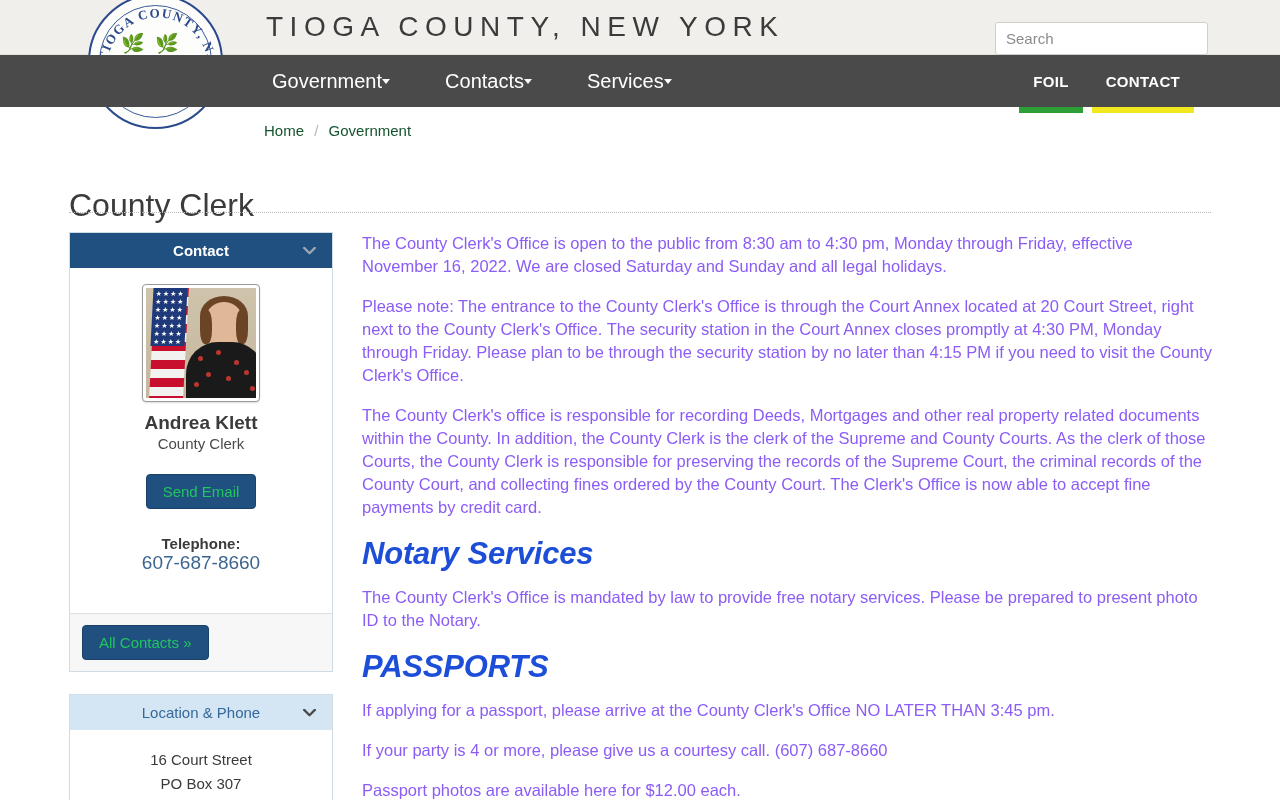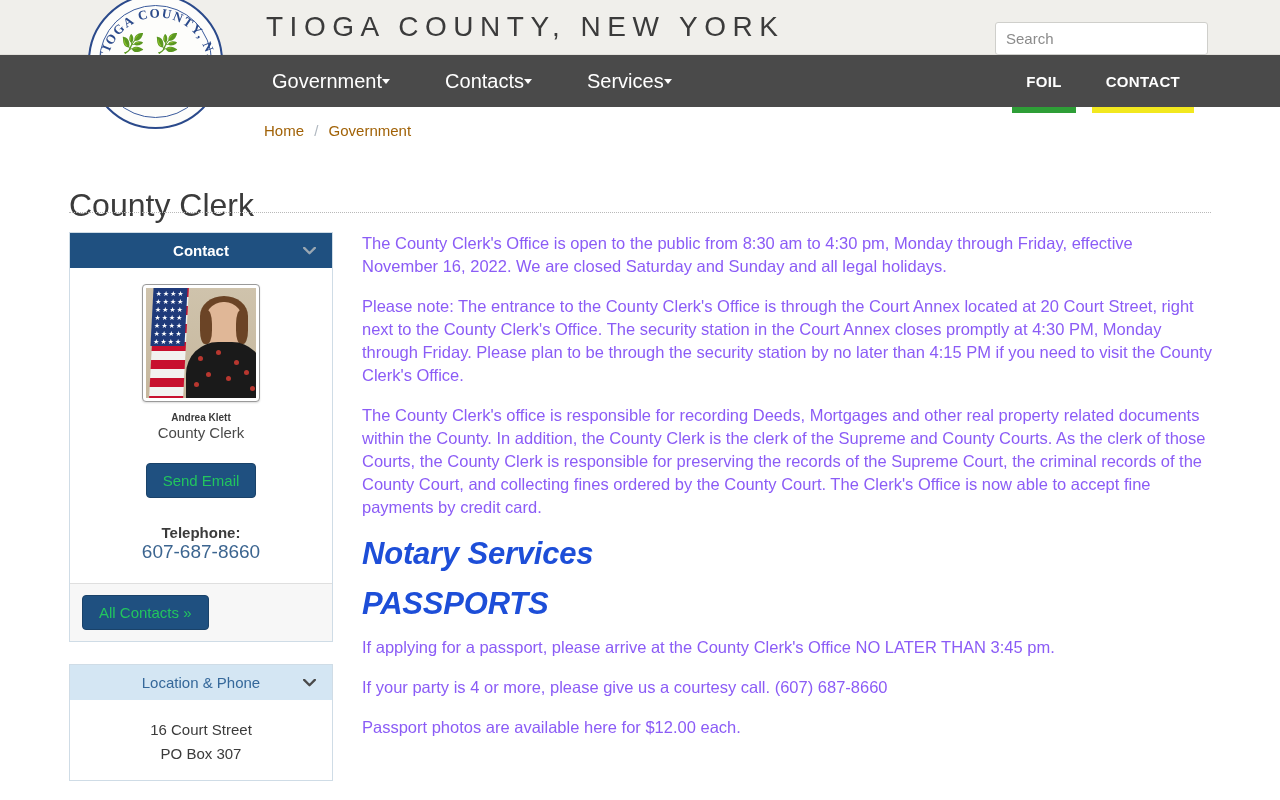--- a/index.html
+++ b/index.html
@@ -109,21 +109,21 @@
     border-left: 4.5px solid transparent;
     border-right: 4.5px solid transparent;
     border-top: 5px solid #ffffff;
   }
   .nav-right {
     position: absolute;
     right: 86px; top: 0;
     height: 52px;
     display: flex;
     align-items: center;
-    gap: 16px;
+    gap: 9px;
   }
   .nav-util {
     position: relative;
     height: 52px;
     display: flex; align-items: center; justify-content: center;
     color: #fff;
     font-size: 15px;
     font-weight: bold;
     letter-spacing: 0.3px;
     text-decoration: none;
@@ -137,21 +137,21 @@
     height: 6px;
   }
 
   
   .breadcrumb {
     position: absolute;
     left: 264px; top: 122px;
     font-size: 15px;
     color: #5a6b7d;
   }
-  .breadcrumb a { color: #a16207; text-decoration: none; cursor: pointer; }
+  .breadcrumb a { color: #14532d; text-decoration: none; cursor: pointer; }
   .breadcrumb .sep { color: #b0b8c0; margin: 0 6px; }
 
   
   .page-title {
     position: absolute;
     left: 69px; top: 166px;
     font-size: 32px;
     color: #3b3b3b;
     font-weight: 400;
     font-family: "Liberation Sans Narrow", "Liberation Sans", sans-serif;
@@ -275,21 +275,21 @@
     overflow: hidden;
   }
   .photo .floral {
     position: absolute;
     width: 5px; height: 5px;
     border-radius: 50%;
     background: #b8372f;
   }
   .contact-name {
     margin-top: 10px;
-    font-size: 10px;
+    font-size: 19px;
     color: #3b3b3b;
     font-weight: bold;
   }
   .contact-role {
     font-size: 15px;
     color: #4a4a4a;
     margin-top: 1px;
   }
   .btn {
     display: inline-block;
@@ -314,20 +314,21 @@
     font-size: 19px;
     color: #3c6590;
     text-decoration: none;
     cursor: pointer;
   }
   .panel-foot {
     border-top: 1px solid #dfdfdf;
     background: #f7f7f7;
     padding: 11px 12px;
     text-align: left;
+    margin-top: 19px;
   }
   .addr {
     padding: 18px 12px 14px;
     text-align: center;
     font-size: 15px;
     color: #3b3b3b;
     line-height: 24px;
   }
 
   
@@ -480,17 +481,18 @@
     </div>
   </div>
 
 </div>
 
 <div class="content">
     <p>The County Clerk's Office is open to the public from 8:30 am to 4:30 pm, Monday through Friday, effective November 16, 2022.  We are closed Saturday and Sunday and all legal holidays.</p>
     <p>Please note:  The entrance to the County Clerk's Office is through the Court Annex located at 20 Court Street, right next to the County Clerk's Office.  The security station in the Court Annex closes promptly at 4:30 PM, Monday through Friday.  Please plan to be through the security station by no later than 4:15 PM if you need to visit the County Clerk's Office.</p>
     <p>The County Clerk's office is responsible for recording Deeds, Mortgages and other real property related documents within the County. In addition, the County Clerk is the clerk of the Supreme and County Courts. As the clerk of those Courts, the County Clerk is responsible for preserving the records of the Supreme Court, the criminal records of the County Court, and collecting fines ordered by the County Court.  The Clerk's Office is now able to accept fine payments by credit card.</p>
     <h2>Notary Services</h2>
+    <p>The County Clerk's Office is mandated by law to provide free notary services.  Please be prepared to present photo ID to the Notary.</p>
     <h2>PASSPORTS</h2>
     <p>If applying for a passport, please arrive at the County Clerk's Office NO LATER THAN 3:45 pm.</p>
     <p>If your party is 4 or more, please give us a courtesy call.  (607) 687-8660</p>
     <p>Passport photos are available here for $12.00 each.</p>
   </div>
 
 </body></html>

